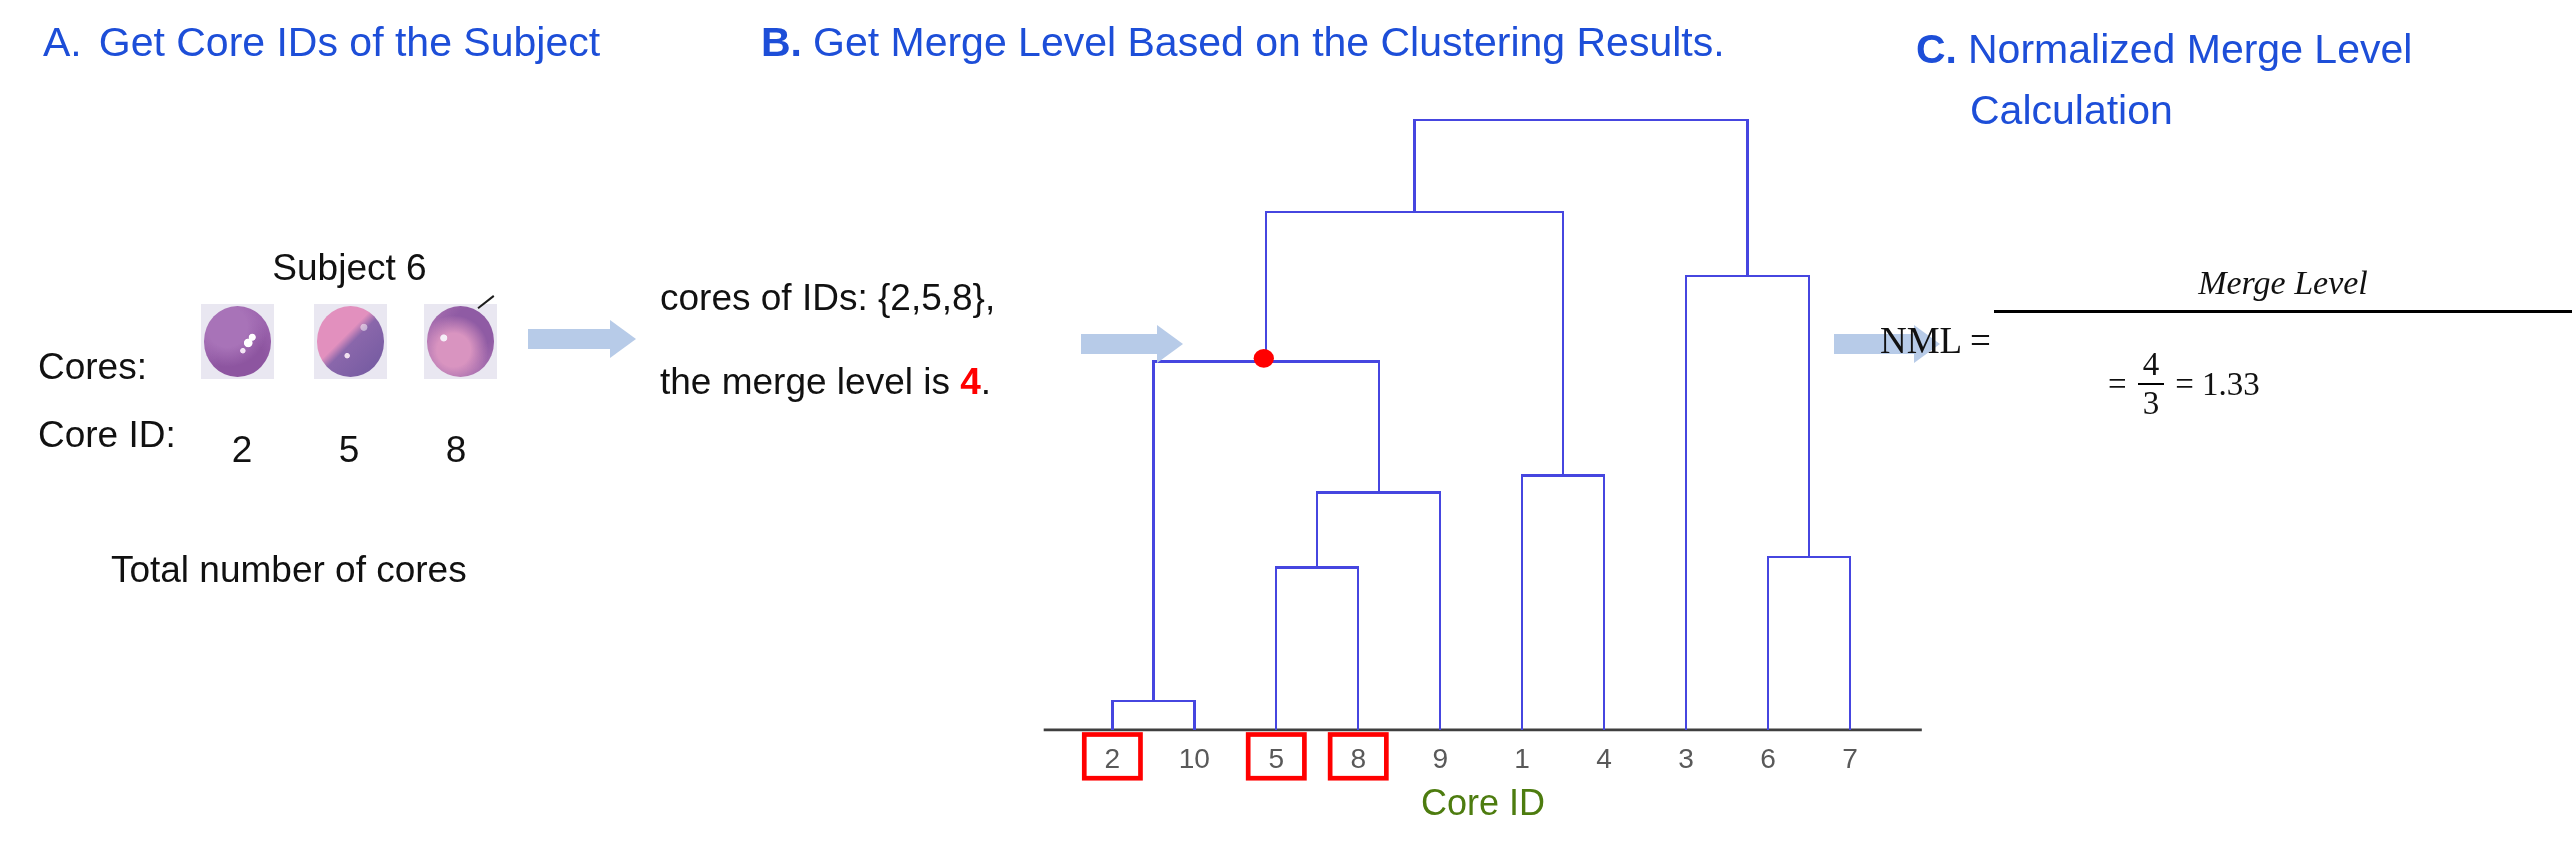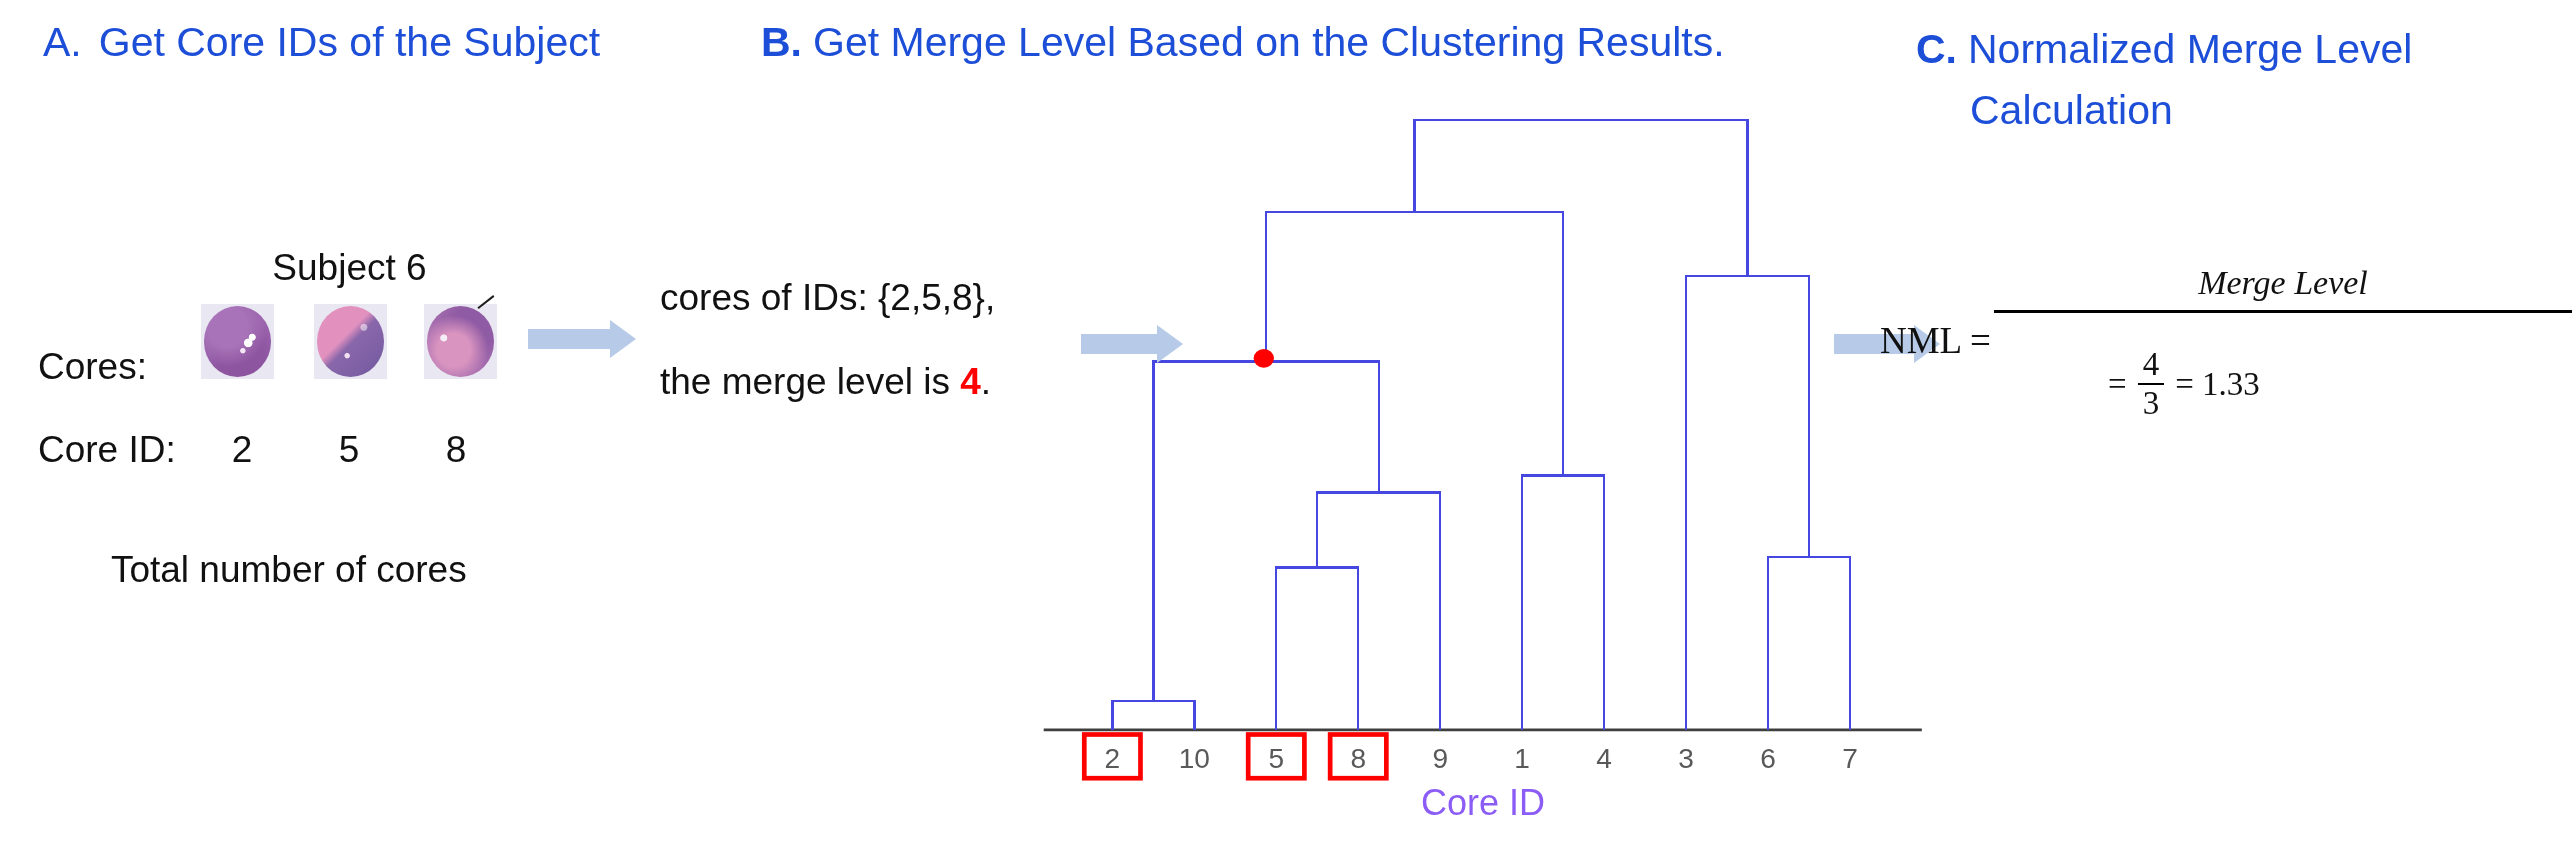--- a/index.html
+++ b/index.html
@@ -5,21 +5,21 @@
   html,body{margin:0;padding:0;background:#ffffff;}
   body{width:2576px;height:843px;position:relative;overflow:hidden;
        font-family:"Liberation Sans",sans-serif;color:#111;}
   .abs{position:absolute;}
   .panel-title{font-size:41px;white-space:nowrap;color:#1d4ed8;}
   .panel-title .plabel{margin-right:17px;}
   .panel-title .plabel.bold{font-weight:bold;margin-right:11px;}
   
   #subject-title{left:201px;top:247px;width:297px;text-align:center;font-size:37px;}
   #cores-label{left:38px;top:318px;font-size:37px;margin-top:28px;}
-  #coreid-label{left:38px;top:429px;font-size:37px;}
+  #coreid-label{left:38px;top:414px;font-size:37px;}
   .coreid-num{top:429px;width:62px;text-align:center;font-size:37px;}
   .core-thumb{top:304px;width:73px;height:75px;background:#e9e7f1;}
   .core-circle{position:absolute;left:4%;top:3%;width:92%;height:94%;border-radius:50%;}
   .circ1{background:
      radial-gradient(circle at 66% 52%, #ffffff 0 3.9px, rgba(255,255,255,0) 4.7px),
      radial-gradient(circle at 72% 44%, #ffffff 0 3.1px, rgba(255,255,255,0) 3.9px),
      radial-gradient(circle at 58% 63%, #f3e6f5 0 2.3px, rgba(255,255,255,0) 3.1px),
      radial-gradient(circle at 35% 30%, #a873b8 0 30%, rgba(168,115,184,0) 60%),
      radial-gradient(circle at 55% 75%, #8d55a0 0 35%, rgba(141,85,160,0) 65%),
      #9a62ac;}
@@ -42,21 +42,21 @@
   
   .arrow{position:absolute;display:flex;align-items:center;height:37px;}
   .arrow .body{height:20px;background:#b7cbe8;}
   .arrow .head{width:0;height:0;border-top:19px solid transparent;
                border-bottom:19px solid transparent;border-left:26.5px solid #b7cbe8;}
   #arrow-1{left:528px;top:320px;} #arrow-1 .body{width:82px;}
   #arrow-2{left:1081px;top:325px;} #arrow-2 .body{width:76px;}
   #arrow-3{left:1834px;top:325px;} #arrow-3 .body{width:80px;}
   
   #dendro{left:0;top:0;width:2576px;height:843px;}
-  #axis-label{left:1358px;top:782px;width:250px;text-align:center;font-size:36px;color:#8b5cf6;}
+  #axis-label{left:1358px;top:782px;width:250px;text-align:center;font-size:36px;color:#4d7c0f;}
   
   .serif{font-family:"Liberation Serif",serif;}
   #formula-lhs{left:1880px;top:279px;font-size:37px;white-space:nowrap;margin-top:40px;}
   #big-frac{left:1994px;top:259px;width:578px;text-align:center;}
   #big-frac .num{font-size:34px;font-style:italic;line-height:48px;}
   #big-frac .bar{height:0;border-top:3.1px solid #000;margin:3.1px 0 1.6px 0;}
   #big-frac .den{font-size:34px;font-style:italic;line-height:45px;white-space:nowrap;}
   #calc-line{left:2108px;top:346px;display:flex;align-items:center;gap:11px;
              font-size:33px;}
   #calc-line .mini-frac{display:flex;flex-direction:column;align-items:center;}

